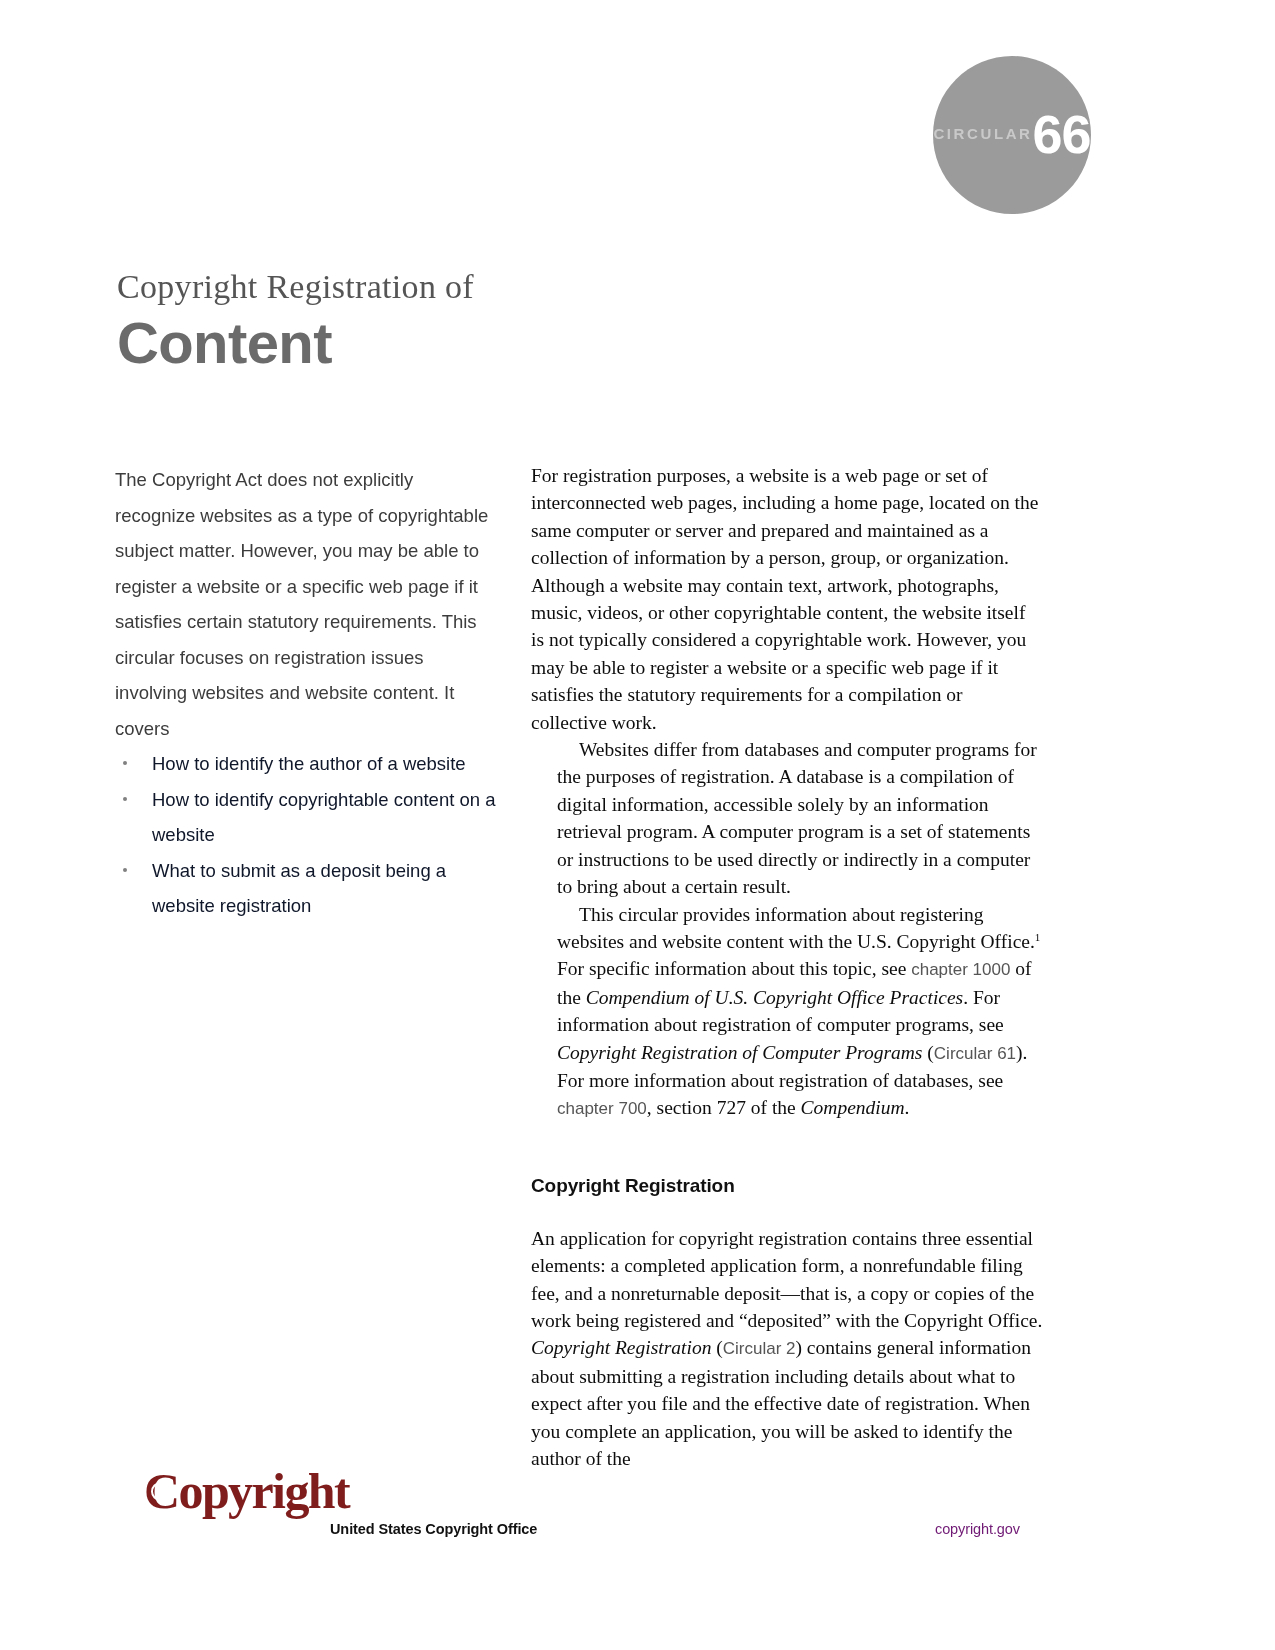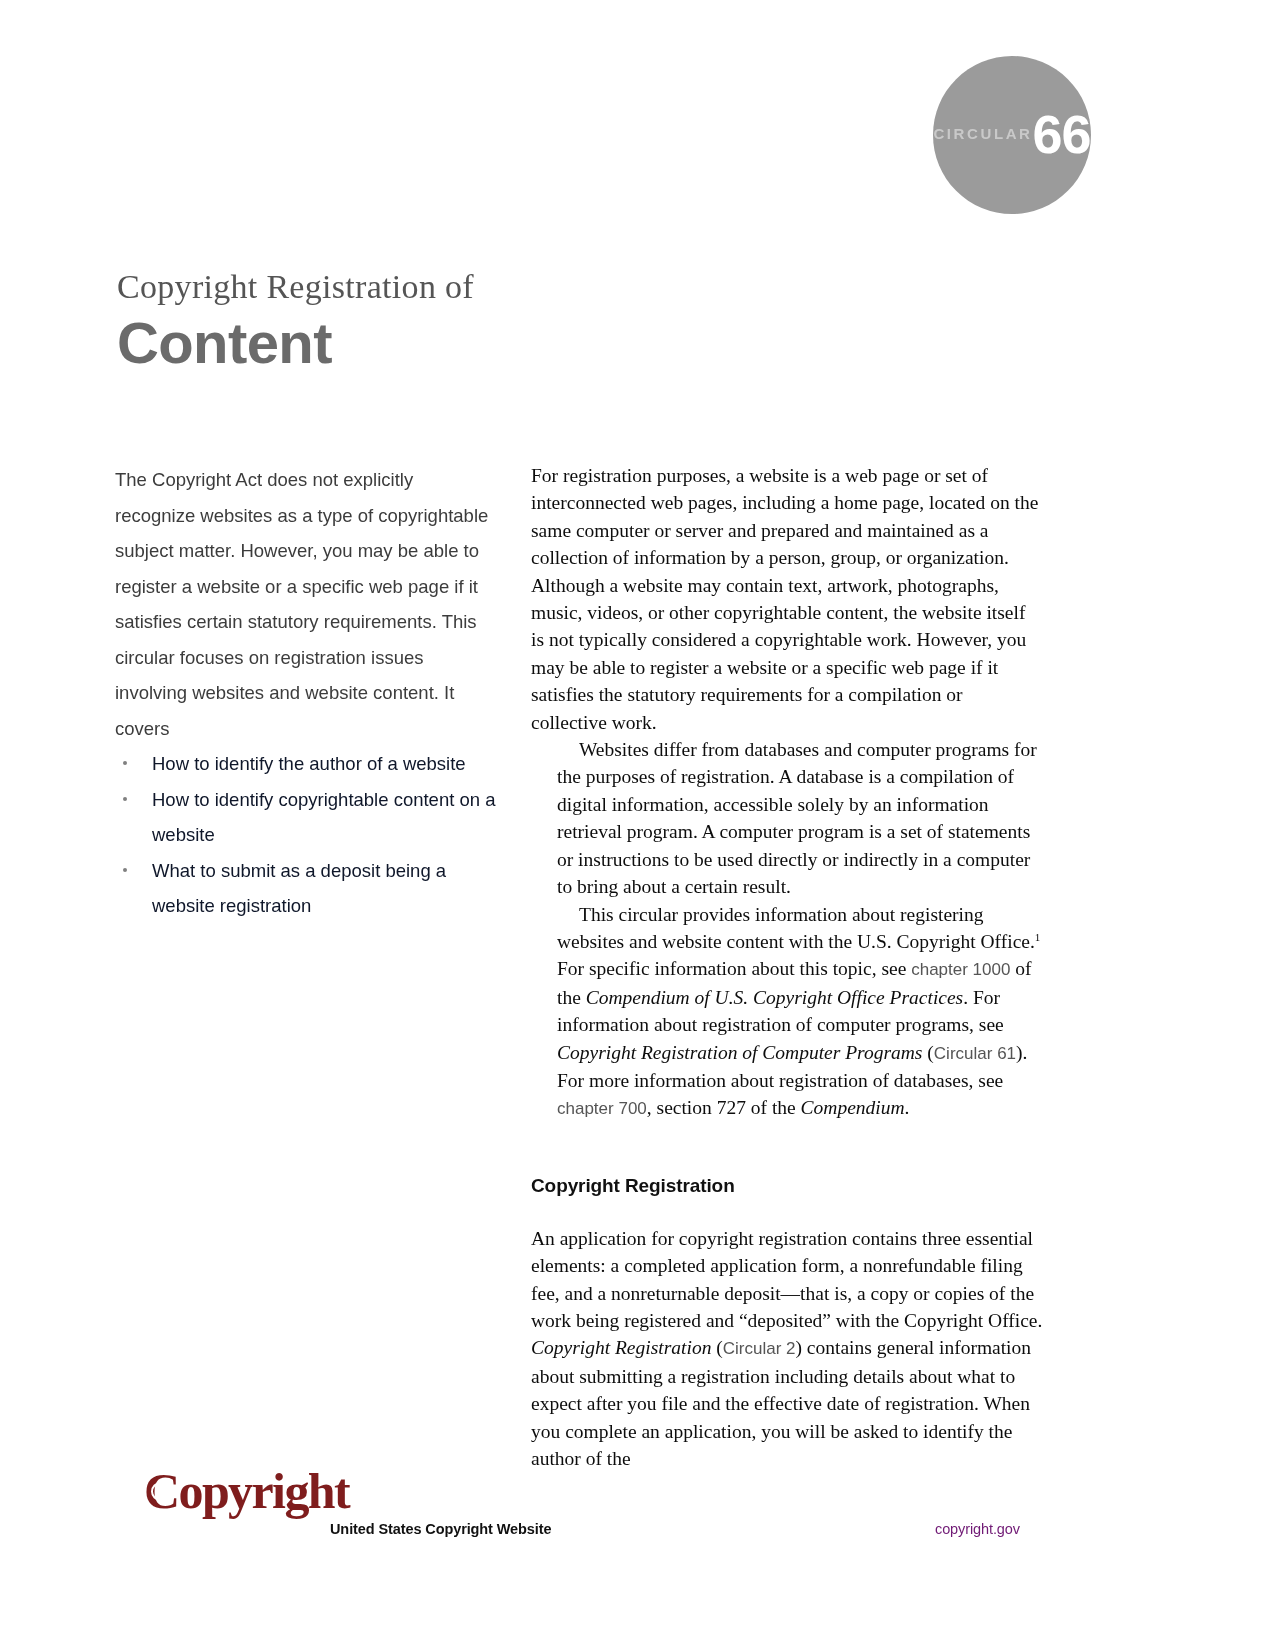--- a/index.html
+++ b/index.html
@@ -232,14 +232,14 @@
   <p class="body-p"><span>This circular provides information about registering websites and website content with the U.S. Copyright Office.</span><sup class="fn">1</sup><span> For specific information about this topic, see </span><span class="lnk">chapter 1000</span><span> of the </span><em class="ital">Compendium of U.S. Copyright Office Practices</em><span>. For information about registration of computer programs, see </span><em class="ital">Copyright Registration of Computer Programs</em><span> (</span><span class="lnk">Circular 61</span><span>). For more information about registration of databases, see </span><span class="lnk">chapter 700</span><span>, section 727 of the </span><em class="ital">Compendium</em><span>.</span></p>
 
   <h2 class="sec-head">Copyright Registration</h2>
 
   <p class="body-p gap-before"><span>An application for copyright registration contains three essential elements: a completed application form, a nonrefundable filing fee, and a nonreturnable deposit—that is, a copy or copies of the work being registered and “deposited” with the Copyright Office. </span><em class="ital">Copyright Registration</em><span> (</span><span class="lnk">Circular 2</span><span>) contains general information about submitting a registration including details about what to expect after you file and the effective date of registration. When you complete an application, you will be asked to identify the author of the</span></p>
 
 </div>
 
 <div class="footer-logo"><span class="logo-c"><span>C</span><span class="ring"></span></span><span>opyright</span></div>
 
-<div class="footer-office">United States Copyright Website</div>
+<div class="footer-office">United States Copyright Office</div>
 <div class="footer-url">copyright.gov</div>
 
 </body></html>

